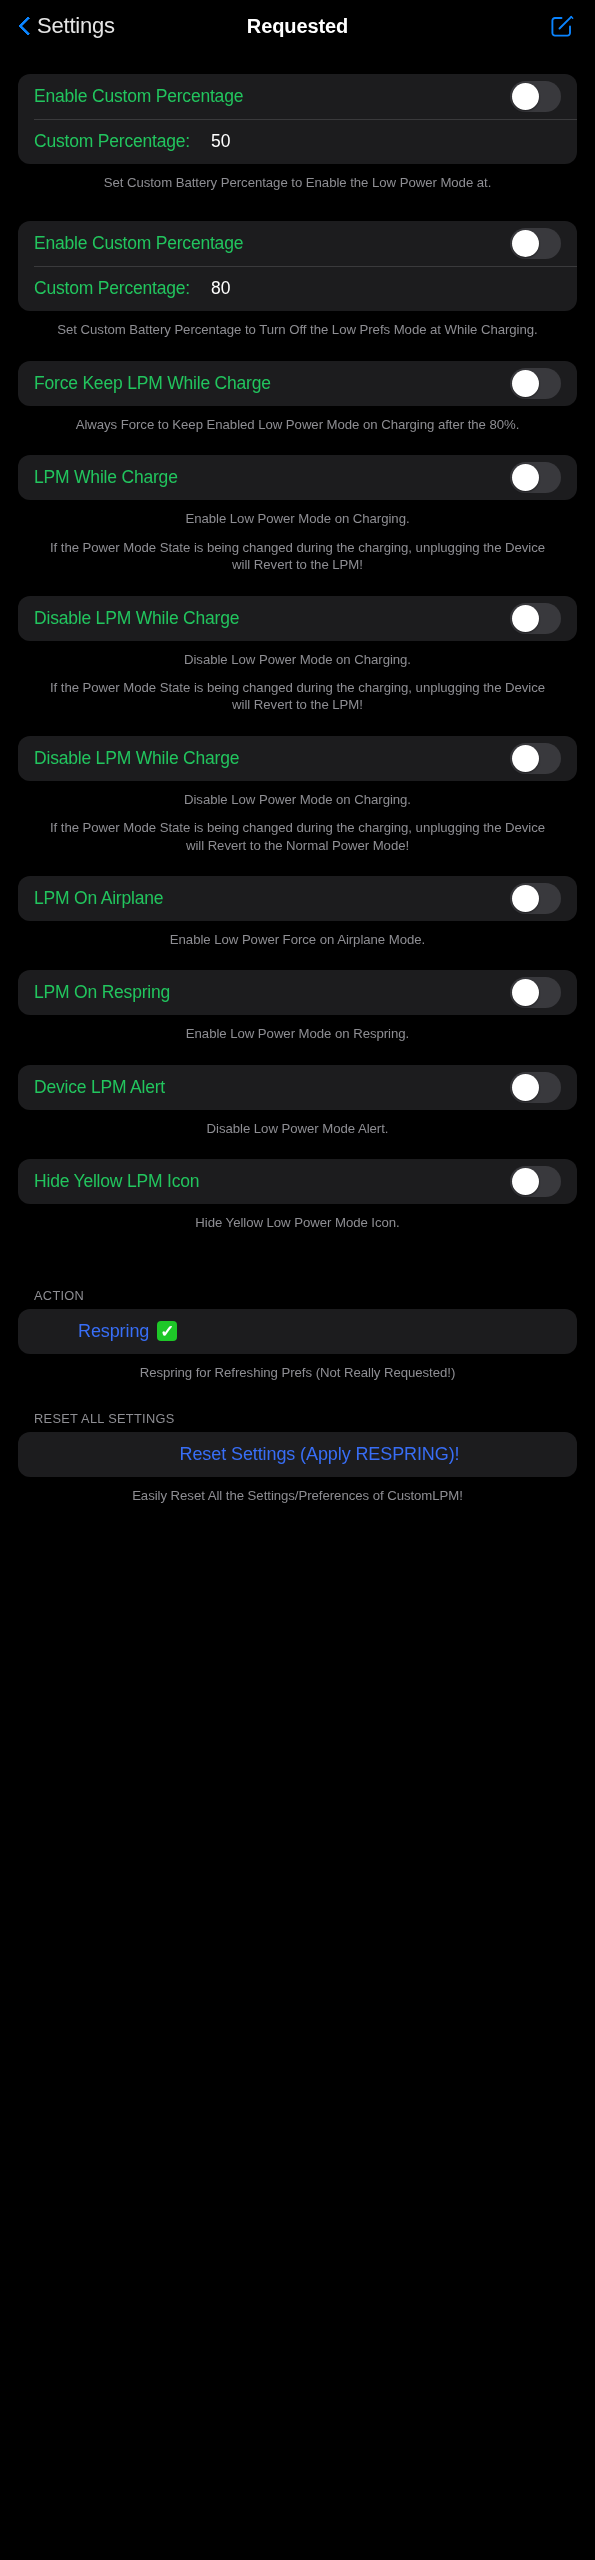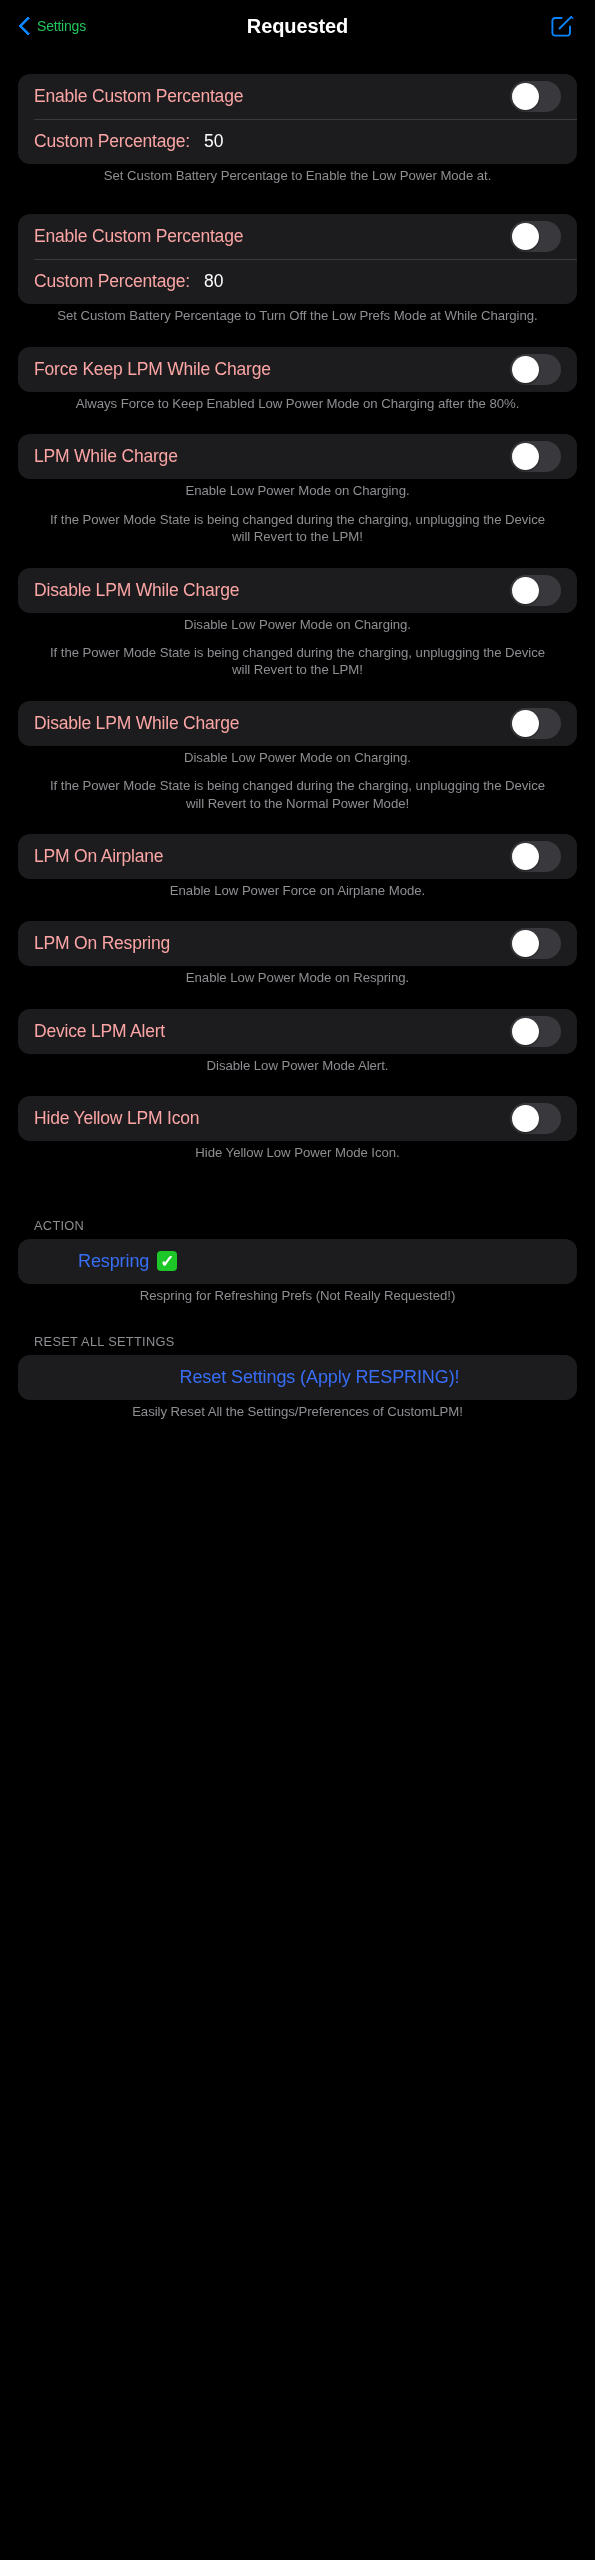--- a/index.html
+++ b/index.html
@@ -45,22 +45,22 @@
     left: 3px;
     top: 4px;
     width: 11px;
     height: 11px;
     border-left: 3.2px solid #0a84ff;
     border-bottom: 3.2px solid #0a84ff;
     transform: rotate(45deg);
     border-radius: 1px;
   }
   .nav-back-label {
-    font-size: 14px;
-    color: #22c55e;
+    font-size: 22px;
+    color: #e5e5e5;
     letter-spacing: -0.2px;
   }
   .nav-title {
     position: absolute;
     left: 0;
     right: 0;
     top: 0;
     height: 52px;
     display: flex;
     align-items: center;
@@ -102,33 +102,34 @@
     content: "";
     position: absolute;
     left: 16px;
     right: 0;
     top: 0;
     height: 1px;
     background: #3a3a3c;
   }
   .row-label {
     font-size: 17.5px;
-    color: #fca5a5;
+    color: #22c55e;
     letter-spacing: -0.2px;
     flex: 1 1 auto;
     white-space: nowrap;
   }
   .row-value {
     font-size: 17.5px;
     color: #ffffff;
     margin-left: 14px;
   }
   .kv {
     display: flex;
     align-items: baseline;
+    gap: 7px;
   }
 
   
   .switch {
     flex: 0 0 auto;
     width: 51px;
     height: 31px;
     border-radius: 16px;
     background: #39393d;
     position: relative;
@@ -144,21 +145,21 @@
     background: #ffffff;
     box-shadow: 0 1px 2px rgba(0,0,0,0.5);
   }
 
   
   .footer {
     font-size: 13.2px;
     line-height: 1.32;
     color: #8e8e93;
     text-align: center;
-    padding: 3px 22px 0 22px;
+    padding: 10px 22px 0 22px;
     letter-spacing: -0.05px;
   }
   .footer p + p { margin-top: 11px; }
   .gap-md { height: 22px; }
   .gap-lg { height: 30px; }
   .gap-xl { height: 56px; }
 
   .section-header {
     font-size: 12.8px;
     color: #8e8e93;

